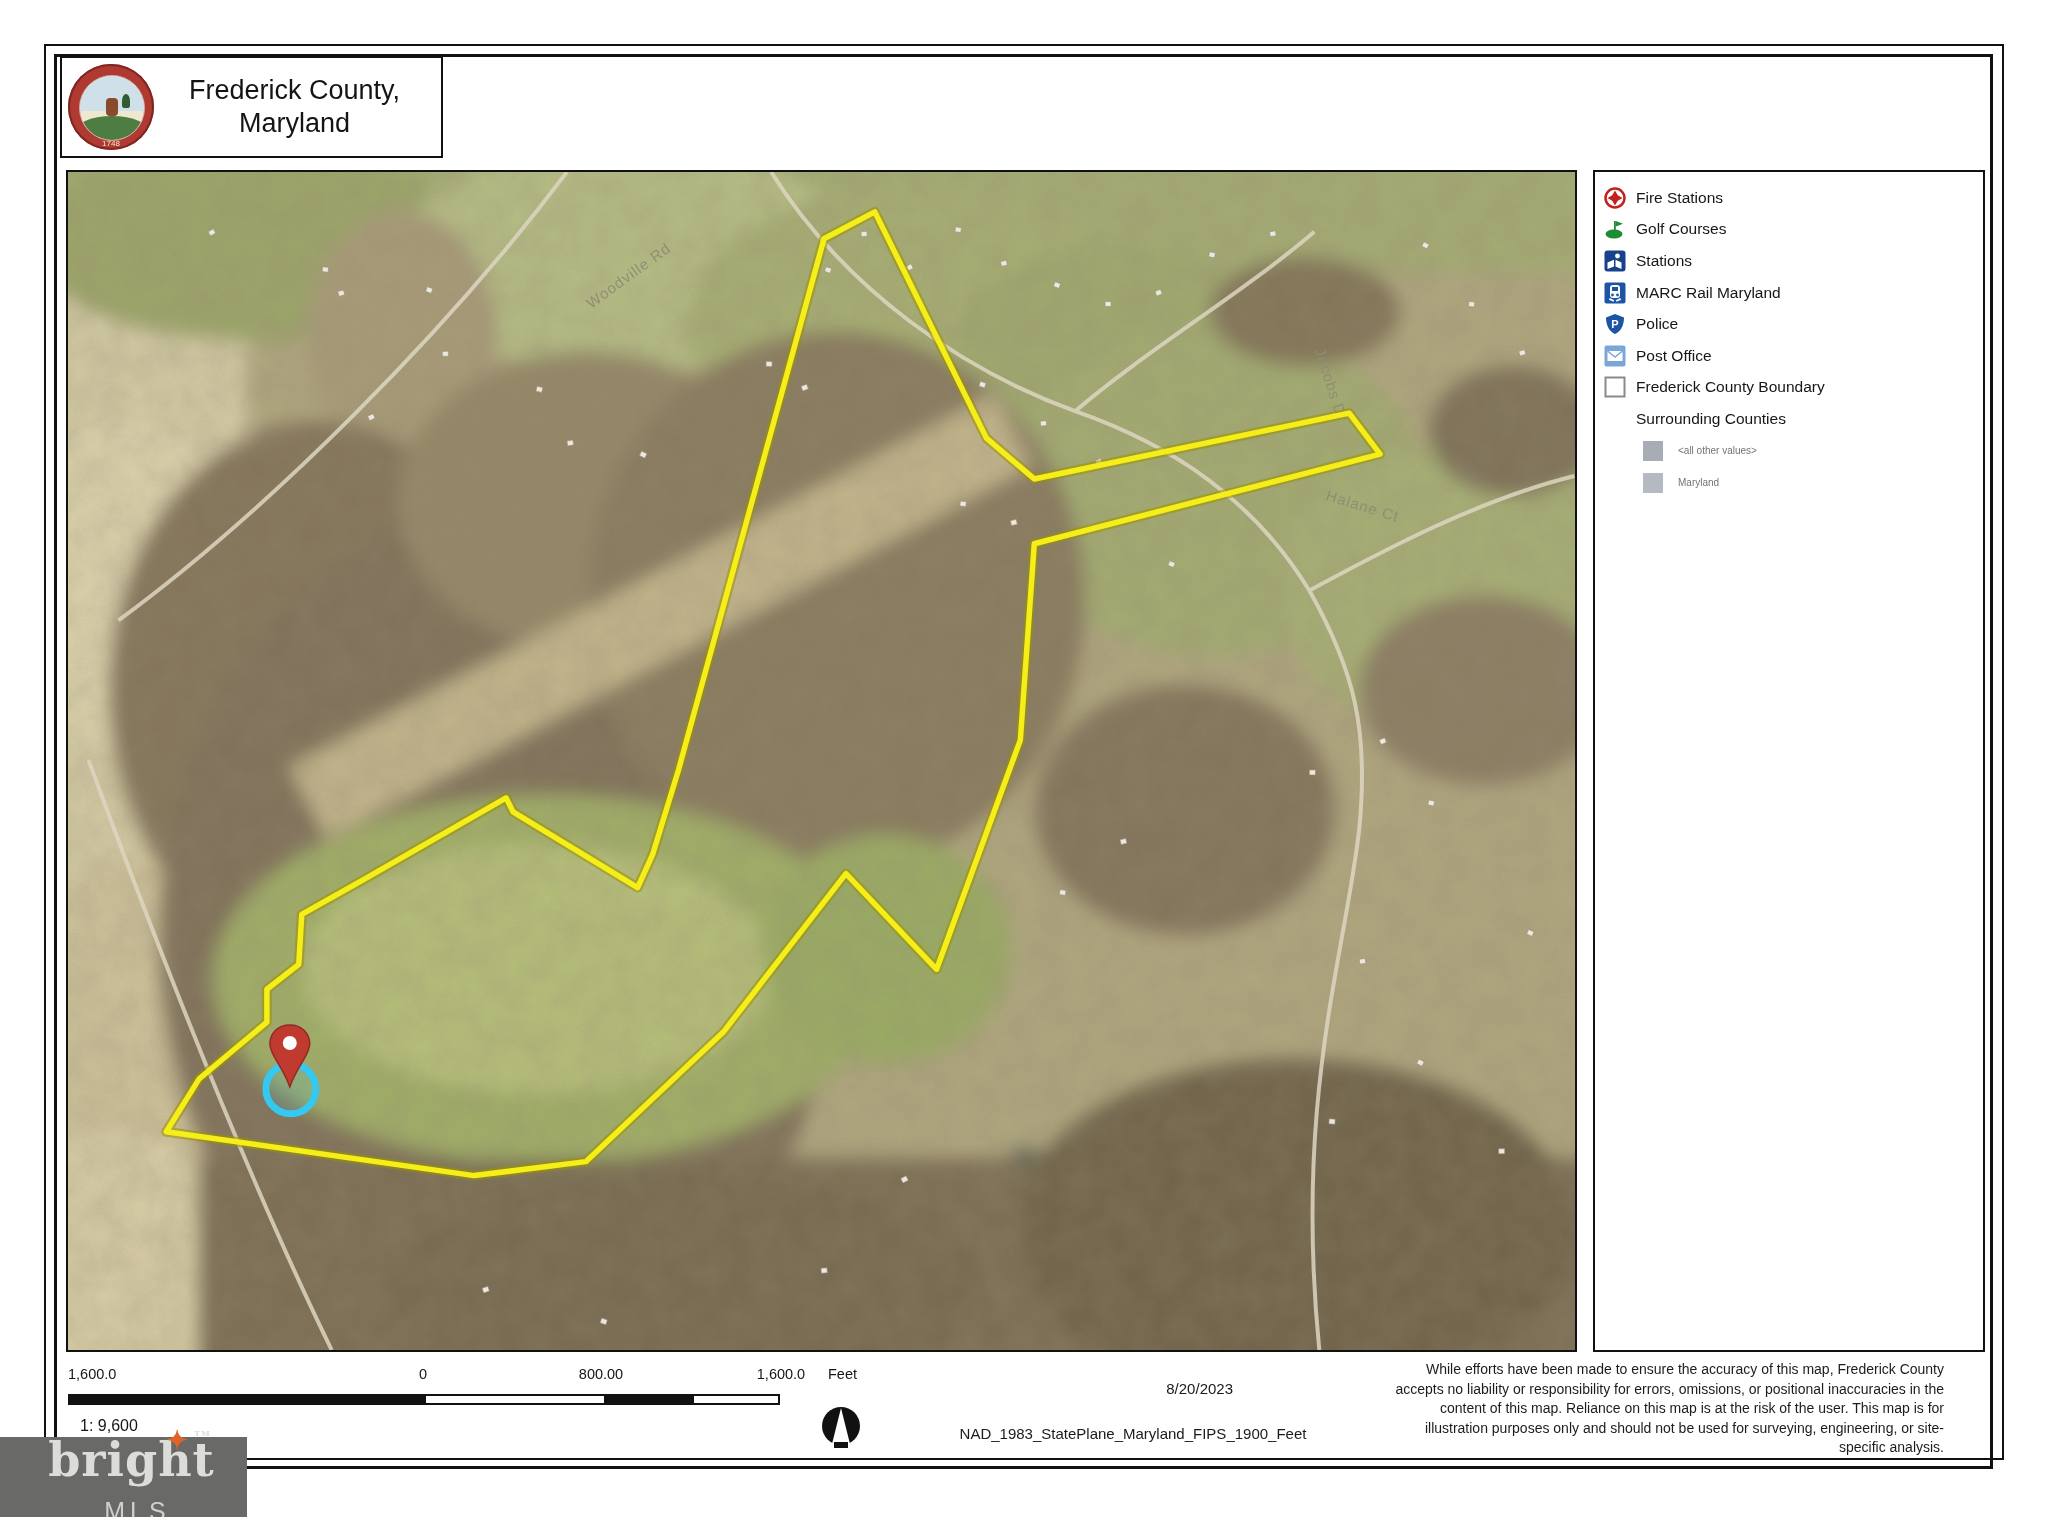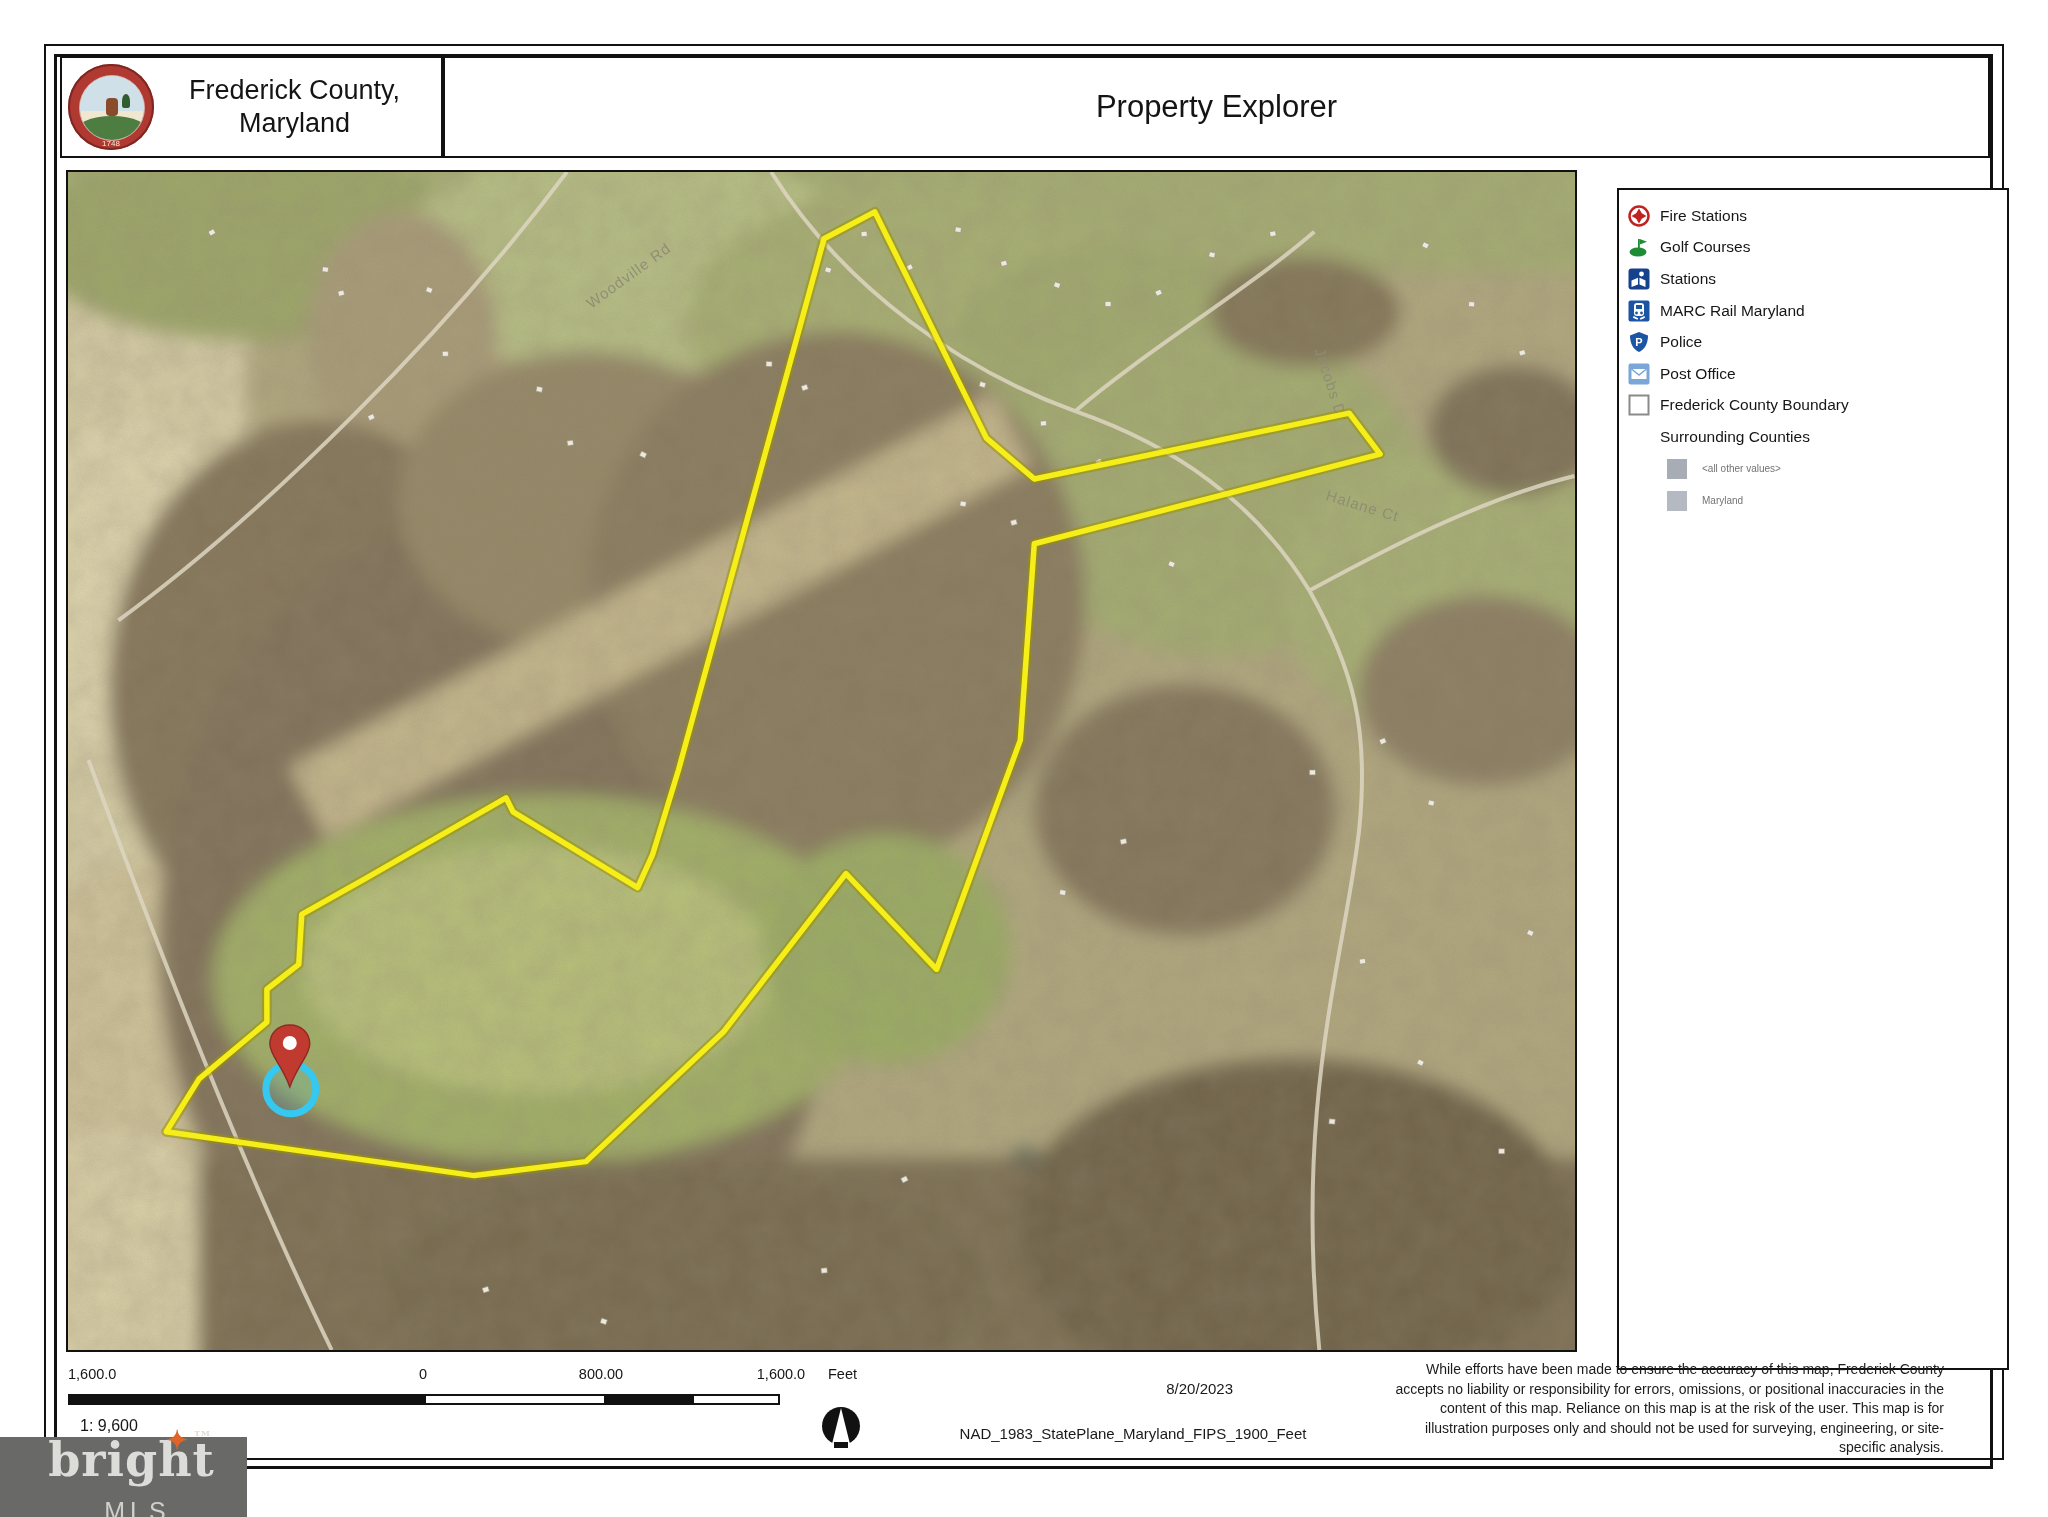--- a/index.html
+++ b/index.html
@@ -21,22 +21,22 @@
         box-shadow:0 0 0 2px #7e2722 inset;}
   #seal .inner{position:absolute;left:11px;top:11px;width:64px;height:64px;border-radius:50%;
                background:#efe7cf;overflow:hidden;border:1px solid #caa;}
   #seal .sky{position:absolute;left:0;top:0;width:100%;height:55%;background:#cfe0e8;}
   #seal .hill{position:absolute;left:-10%;bottom:-18%;width:120%;height:55%;border-radius:50%;background:#4d7d41;}
   #seal .figure{position:absolute;left:26px;top:22px;width:12px;height:18px;background:#8a4a2c;border-radius:4px;}
   #seal .tree{position:absolute;left:42px;top:18px;width:8px;height:14px;background:#2f5d2f;border-radius:50% 50% 20% 20%;}
   #seal .year{position:absolute;left:0;right:0;bottom:2px;text-align:center;font-size:8px;color:#f7e9c8;}
   
   #map-box{left:66px;top:170px;width:1511px;height:1182px;border:2px solid #111;background:#b6ac84;overflow:hidden;}
-  #legend-box{left:1593px;top:188px;width:392px;height:1182px;border:2px solid #111;background:#fff;
-              padding:10px 0 0 8px;margin-left:24px;}
+  #legend-box{left:1593px;top:170px;width:392px;height:1182px;border:2px solid #111;background:#fff;
+              padding:10px 0 0 8px;}
   .lg-row{display:flex;align-items:center;height:31.6px;}
   .lg-row .lg-label{font-size:15.5px;color:#161616;margin-left:9px;white-space:nowrap;}
   .lg-icon{width:24px;height:24px;flex:0 0 auto;display:flex;align-items:center;justify-content:center;}
   .lg-sub{display:flex;align-items:center;height:32px;padding-left:40px;}
   .lg-sub .sq{width:20px;height:20px;flex:0 0 auto;}
   .lg-sub .lg-label{font-size:10px;color:#737373;margin-left:15px;}
   
   .flabel{position:absolute;font-size:14.5px;color:#161616;}
   #scalebar{left:68px;top:1394px;width:712px;height:11px;border:2px solid #111;display:flex;background:#fff;}
   #scalebar div{height:100%;}
@@ -69,23 +69,20 @@
           <div class="hill"></div>
           <div class="figure"></div>
           <div class="tree"></div>
         </div>
       <div class="year">1748</div>
     </div>
     <div id="county-name">
       <div>Frederick County,</div>
       <div>Maryland</div>
     </div>
-  </div>
-  <div class="abs" id="hdr-title">
-    <div id="page-title">Property Explorer</div>
   </div>
 
   <div class="abs" id="map-box">
     <svg width="1507" height="1178" viewBox="0 0 1511 1182" xmlns="http://www.w3.org/2000/svg">
       <defs>
         <filter id="soft" x="-20%" y="-20%" width="140%" height="140%">
             <feGaussianBlur stdDeviation="9"></feGaussianBlur>
           </filter>
         <filter id="blotch">
             <feTurbulence type="fractalNoise" baseFrequency="0.035" numOctaves="3" seed="7"></feTurbulence>

